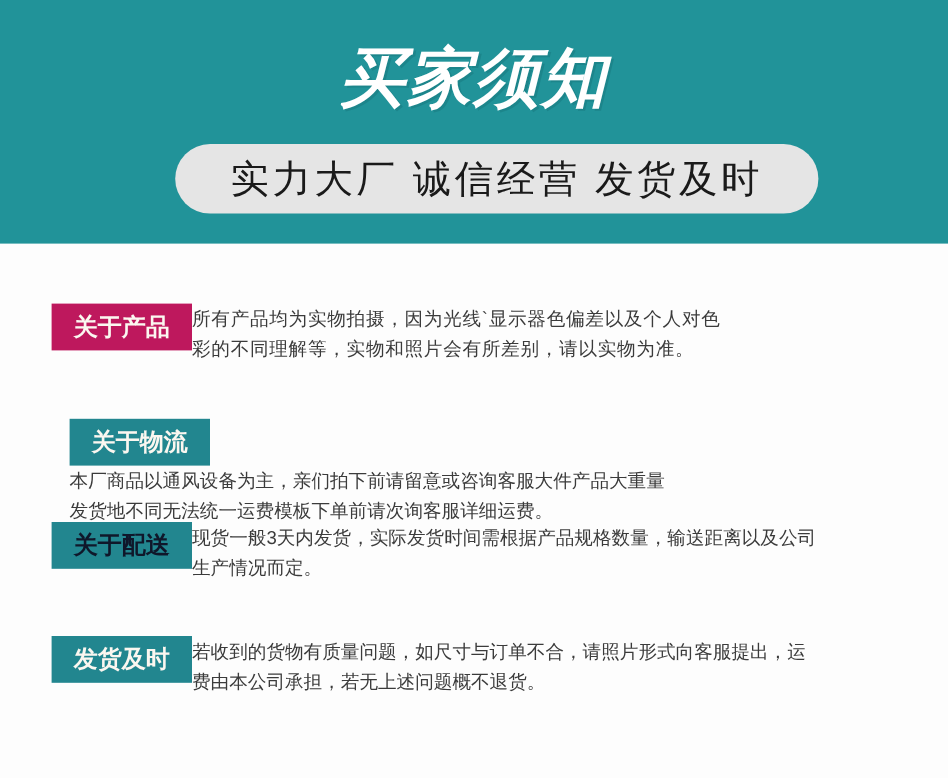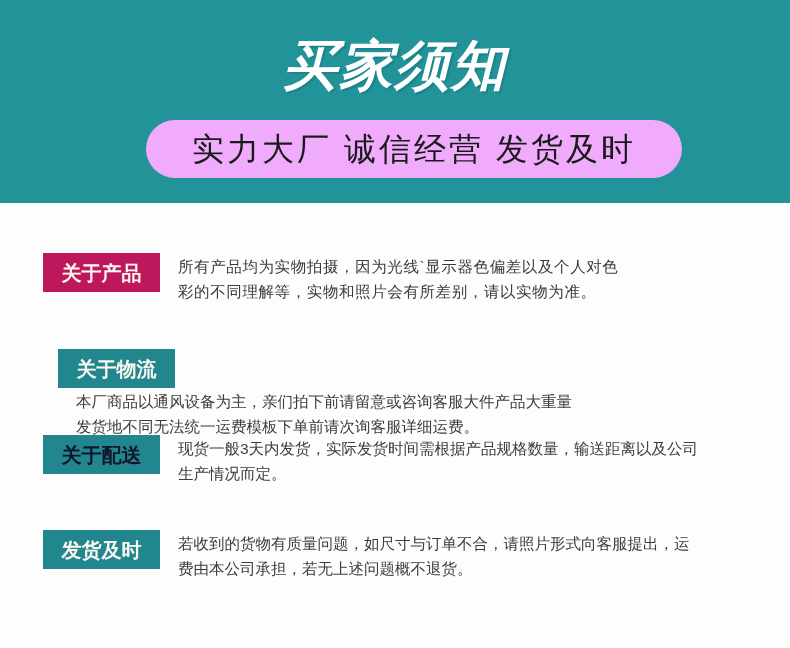--- a/index.html
+++ b/index.html
@@ -101,21 +101,20 @@
     font-size:20px;
     font-weight:bold;
     letter-spacing:0px;
     line-height:22px;
     white-space:nowrap;
     font-family:"Liberation Sans", sans-serif;
   }
 
   .section-body {
     flex:1 1 auto;
-    padding-left:18px;
     padding-top:1px;
     color:#3b3b3b;
     font-size:15.5px;
     line-height:25px;
     font-family:"Liberation Sans", sans-serif;
   }
 
   .section-body .line {
     display:block;
     white-space:nowrap;
@@ -138,21 +137,21 @@
   }
 </style>
 </head>
 <body>
 
 <div id="page" style="background: rgb(253, 253, 253);">
 
   <div class="banner" style="background: rgb(33, 147, 153);">
     <div class="banner-title" style="color: rgb(255, 255, 255);">买家须知</div>
 
-    <div class="banner-pill" style="background: #f0abfc;">
+    <div class="banner-pill" style="background: #e5e5e5;">
       <span class="banner-pill-text">实力大厂 诚信经营 发货及时</span>
     </div>
   </div>
 
   <div class="sections">
 
     <div class="section s1">
       <div class="section-badge" style="background: #be185d;">
         <span class="section-badge-text" style="color: rgb(251, 247, 240);">关于产品</span>
       </div>

